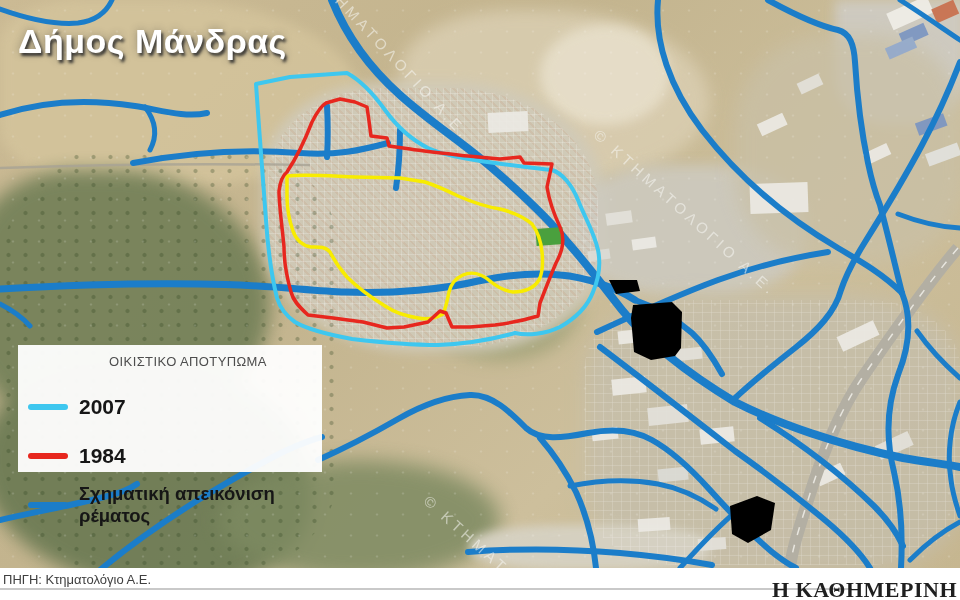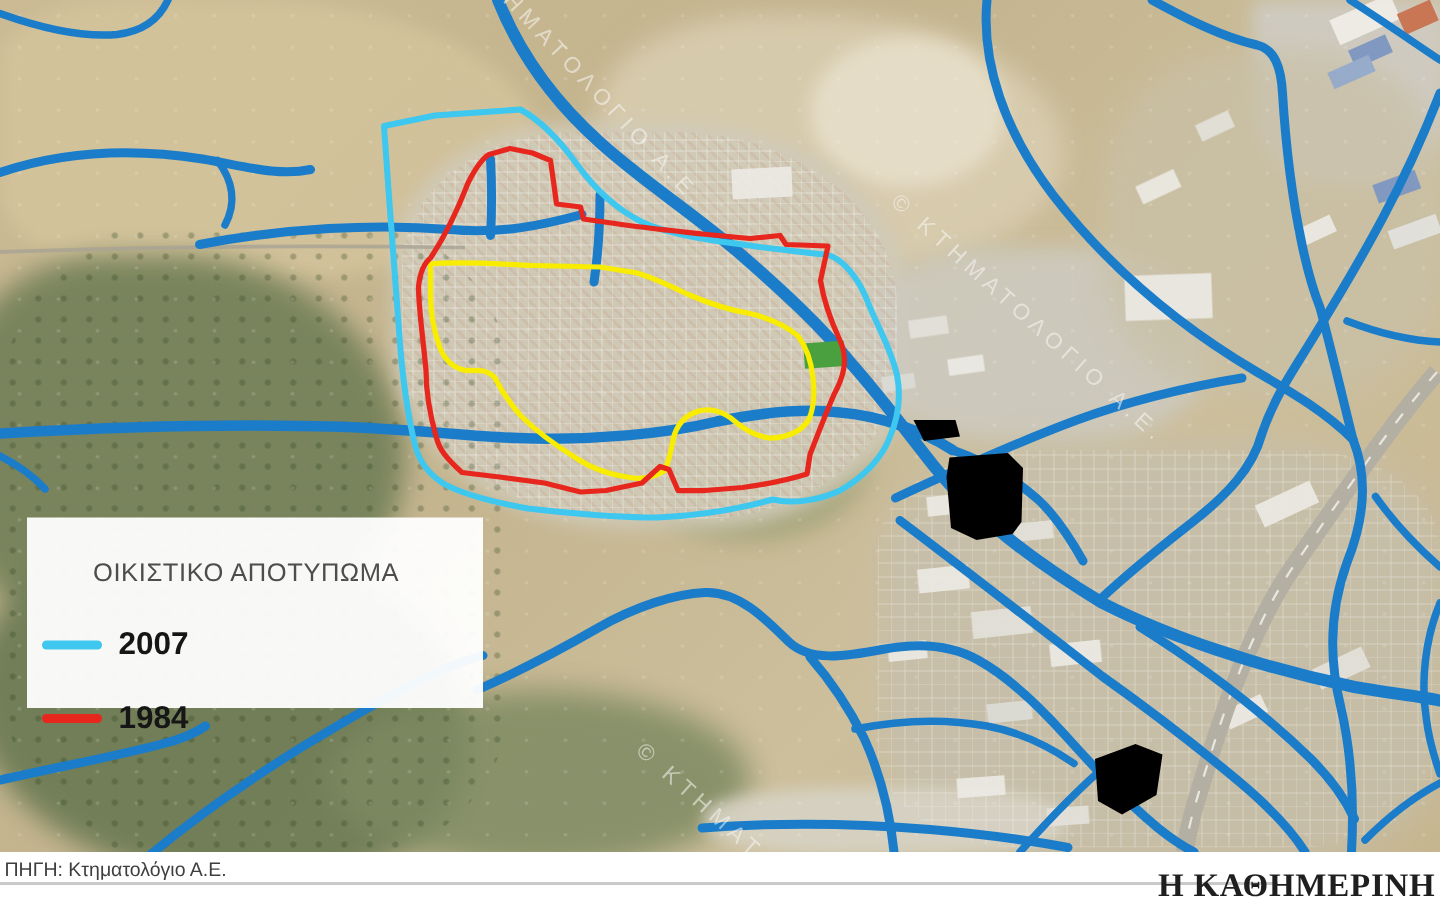--- a/index.html
+++ b/index.html
@@ -32,21 +32,21 @@
     background-image:radial-gradient(circle,rgba(50,70,35,.6) 1.5px,transparent 2.6px);background-size:17px 14px;}
   svg.overlay{position:absolute;left:0;top:0;}
   .map-title{position:absolute;left:18px;top:22px;margin:0;font-size:34px;font-weight:bold;color:#fff;letter-spacing:.5px;
     text-shadow:2px 3px 3px rgba(45,45,45,.9),0 0 8px rgba(60,60,60,.4);}
   .watermark{position:absolute;white-space:nowrap;font-size:15px;letter-spacing:4px;color:rgba(248,248,244,.55);transform-origin:0 0;}
   .w1{left:310px;top:-45px;transform:rotate(47deg);}
   .w2{left:602px;top:126px;transform:rotate(42deg);}
   .w3{left:432px;top:492px;transform:rotate(42deg);}
   .legend{position:absolute;left:18px;top:345px;width:304px;height:127px;background:rgba(255,255,255,.95);
     box-sizing:border-box;padding:8px 8px 6px 10px;}
-  .legend-title{margin:19px 0 6px 34px;font-size:17px;color:#4d4d4d;letter-spacing:.4px;}
+  .legend-title{margin:1px 0 6px 34px;font-size:13px;color:#4d4d4d;letter-spacing:.4px;text-align:center;}
   .legend-row{display:flex;align-items:center;height:23px;margin-top:26px;}
   .swatch{width:40px;height:6px;border-radius:3px;margin-right:11px;flex:0 0 auto;}
   .legend-year{font-size:21px;font-weight:bold;color:#161616;}
   .legend-stream-label{font-size:18.5px;font-weight:bold;color:#161616;}
   .footer{position:absolute;left:0;top:568px;width:960px;height:32px;background:#ffffff;}
   .source{position:absolute;left:3px;top:4px;font-size:13px;color:#3f3f3f;}
   .rule{position:absolute;left:0;top:20px;width:852px;height:2px;background:#c9c9c9;}
   .brand{position:absolute;right:3px;top:9px;font-family:"Liberation Serif",serif;font-weight:bold;font-size:22px;color:#1f1f1f;letter-spacing:.5px;}
 </style>
 </head>
@@ -158,30 +158,35 @@
       </g>
       <g fill="none" stroke="#e7271e" stroke-width="3.5" stroke-linejoin="round" style="stroke: rgb(231, 39, 30);">
         <path d="M326,103 L340,99 L355,102 L367,107 L369,121 L371,136 L387,138 L389,146 L410,149 C430,152 450,154 468,156 L500,159 L520,157 L524,163 L552,164 L547,187 C549,200 553,212 560,227 C566,240 562,252 556,263 C550,277 545,290 540,303 L538,316 C525,320 510,323 495,325 L470,327 L452,327 L446,313 L440,311 L428,322 L404,327 L387,328 L363,322 L333,318 L308,315 C298,306 293,300 291,292 C287,278 284,262 284,247 C282,225 279,205 279,191 C280,182 282,176 287,172 C295,160 305,140 312,122 C317,112 321,106 326,103 Z"></path>
       </g>
     </svg>
 
     <div class="watermark w1">© ΚΤΗΜΑΤΟΛΟΓΙΟ Α.Ε.</div>
     <div class="watermark w2">© ΚΤΗΜΑΤΟΛΟΓΙΟ Α.Ε.</div>
     <div class="watermark w3">© ΚΤΗΜΑΤΟΛΟΓΙΟ Α.Ε.</div>
 
+    <h1 class="map-title">Δήμος Μάνδρας</h1>
 
     <div class="legend">
       <div class="legend-title">ΟΙΚΙΣΤΙΚΟ ΑΠΟΤΥΠΩΜΑ</div>
       <div class="legend-row">
         <span class="swatch" style="background: rgb(62, 199, 239);"></span>
         <span class="legend-year">2007</span>
       </div>
       <div class="legend-row">
         <span class="swatch" style="background: rgb(231, 39, 30);"></span>
         <span class="legend-year">1984</span>
+      </div>
+      <div class="legend-row">
+        <span class="swatch" style="background: rgb(27, 125, 201);"></span>
+        <span class="legend-stream-label">Σχηματική απεικόνιση ρέματος</span>
       </div>
     </div>
   </div>
 
   <div class="footer">
     <div class="source">ΠΗΓΗ: Κτηματολόγιο Α.Ε.</div>
     <div class="rule"></div>
     <div class="brand">Η ΚΑΘΗΜΕΡΙΝΗ</div>
   </div>
 </div>

